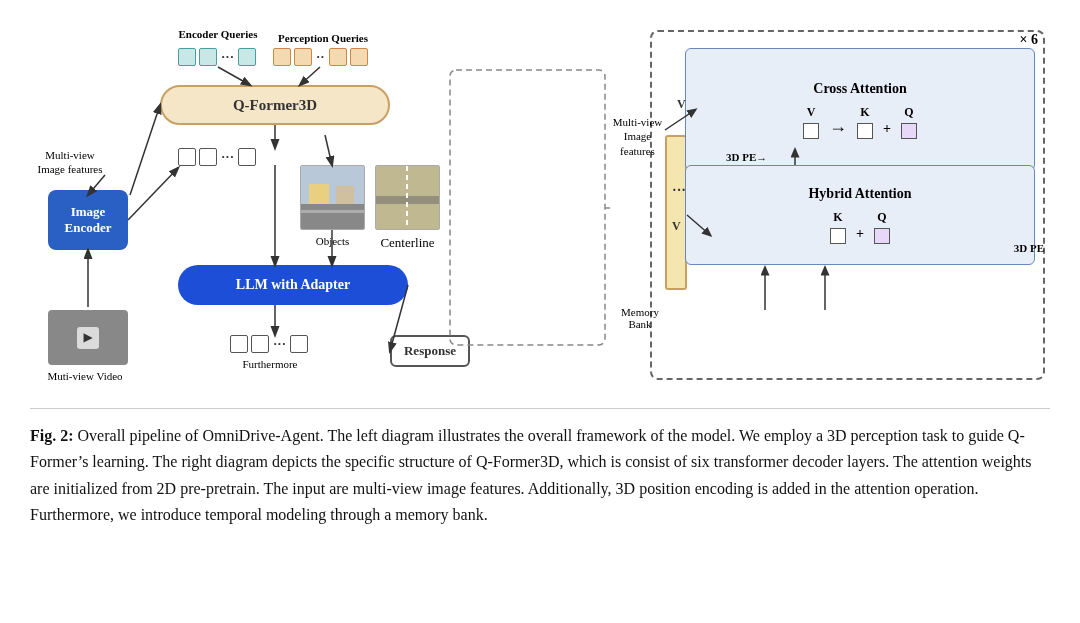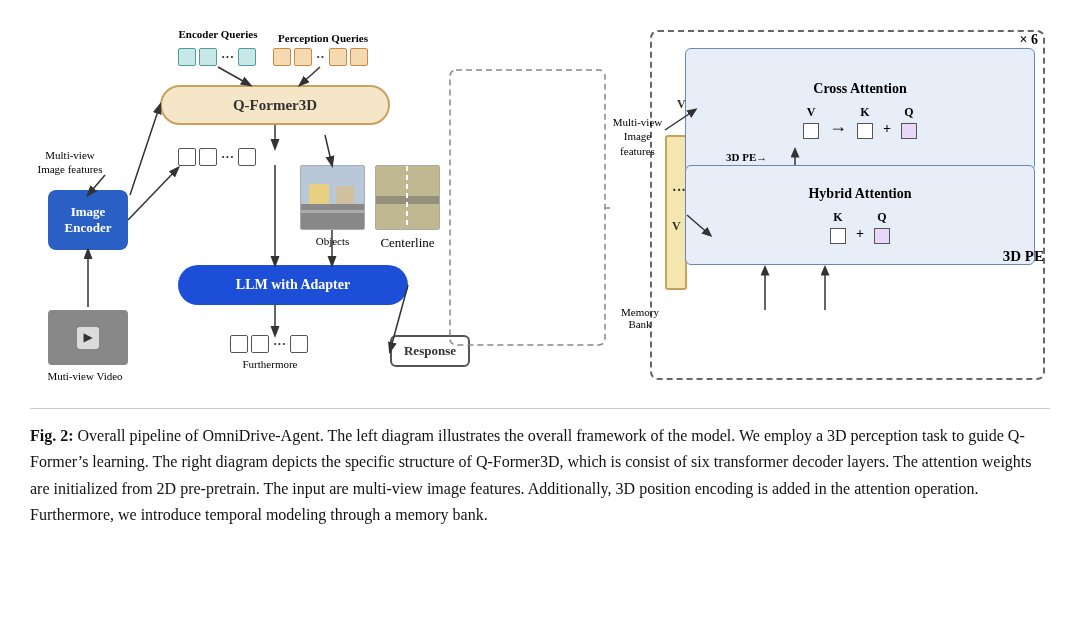--- a/index.html
+++ b/index.html
@@ -657,21 +657,21 @@
             <div style="font-size:14px; margin-bottom:2px;">+</div>
 
             <div style="display:flex; flex-direction:column; align-items:center; gap:3px;">
               <div style="font-size:12px; font-weight:bold;">Q</div>
               <div style="width:16px; height:16px; border:1.5px solid #555; background:#e8d8f8; display:flex; align-items:center; justify-content:center;"></div>
             </div>
           </div>
         </div>
       </div>
 
-      <div style="position:absolute; top:222px; right:6px; font-size:15px; font-weight:bold;margin-top:6px;">3D PE</div>
+      <div style="position:absolute; top:222px; right:6px; font-size:11px; font-weight:bold;">3D PE</div>
 
 
       <svg class="right-svg-overlay">
         <defs>
           <marker id="rarr" markerWidth="7" markerHeight="7" refX="5" refY="3" orient="auto">
             <path d="M0,0 L0,6 L7,3 z" fill="#333"></path>
           </marker>
         </defs>
 
         <line x1="55" y1="110" x2="85" y2="90" stroke="#333" stroke-width="1.5" marker-end="url(#rarr)"></line>

